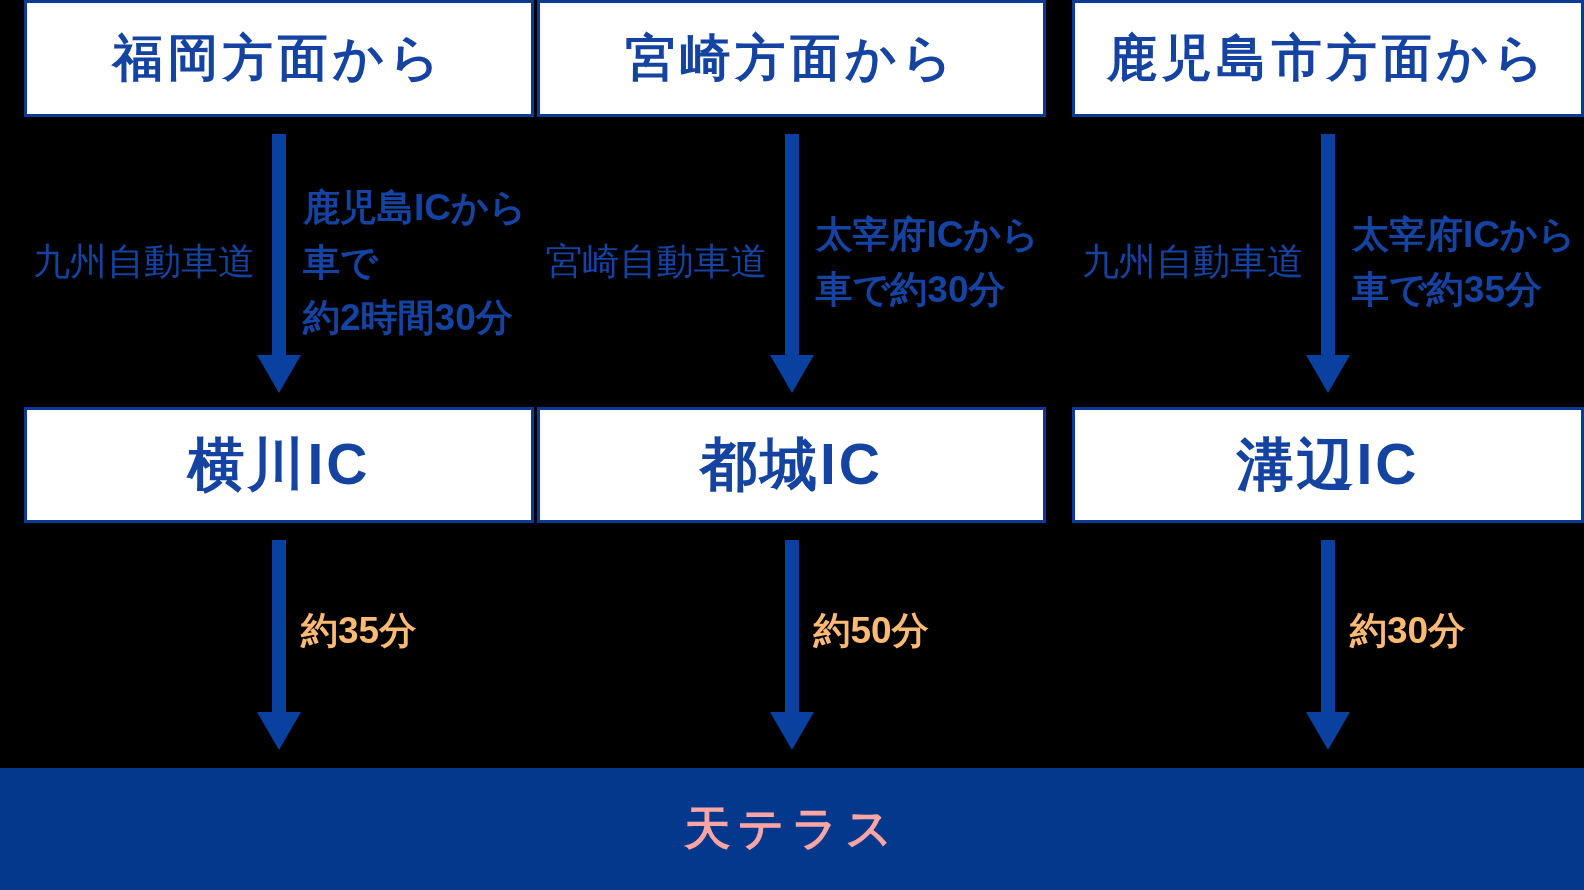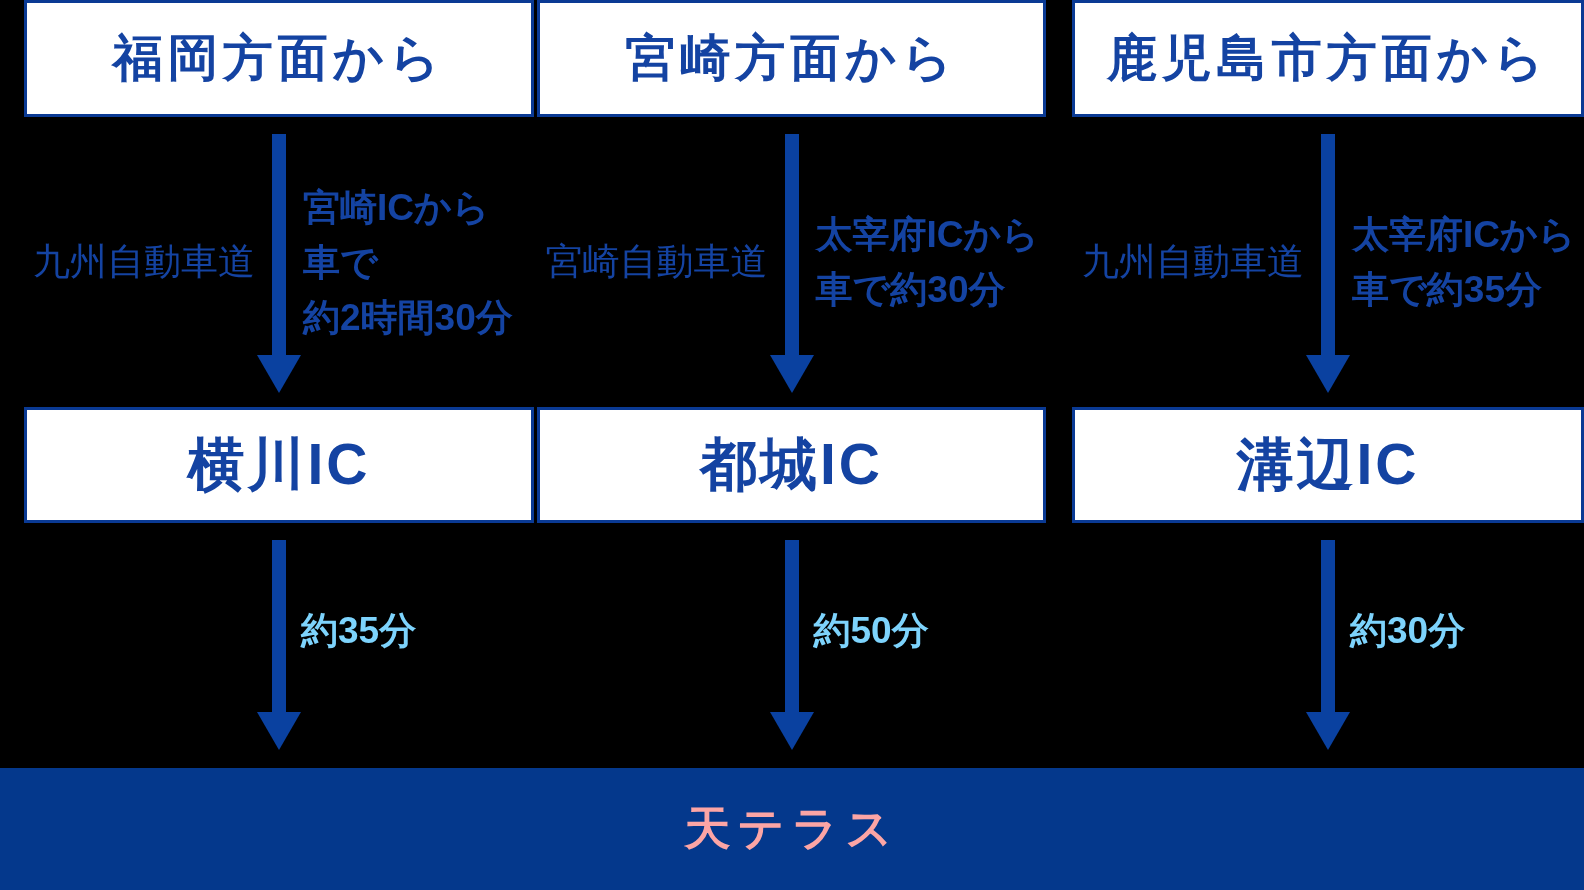--- a/index.html
+++ b/index.html
@@ -44,21 +44,21 @@
   .detail-label{
     position:absolute;left:calc(50% + 24px);top:50%;
     transform:translateY(-50%);
     color:#1443a2;font-size:37px;font-weight:700;
     line-height:55px;white-space:nowrap;
   }
   .detail-label span{display:block;}
   .time-label{
     position:absolute;left:calc(50% + 22px);top:calc(50% - 15px);
     transform:translateY(-50%);
-    color:#7dd3fc;font-size:37px;font-weight:700;white-space:nowrap;
+    color:#fdba74;font-size:37px;font-weight:700;white-space:nowrap;
   }
 
   .dest-bar{
     position:absolute;left:0;right:0;top:768px;height:122px;
     background:#04388c;
     display:flex;align-items:center;justify-content:center;
     color:#fca5a5;font-size:46px;font-weight:600;letter-spacing:7px;
     white-space:nowrap;
   }
 </style>
@@ -70,21 +70,21 @@
   <div class="column col-1">
     <div class="white-box origin-box">福岡方面から</div>
 
     <div class="route-section">
       <svg class="arrow" width="48" height="259" viewBox="0 0 48 259">
         <rect x="17" y="0" width="14" height="223"></rect>
         <polygon points="2,221 46,221 24,259"></polygon>
       </svg>
       <div class="road-label">九州自動車道</div>
       <div class="detail-label">
-        <span>宮崎ICから</span>
+        <span>鹿児島ICから</span>
         <span>車で</span>
         <span>約2時間30分</span>
       </div>
     </div>
 
     <div class="white-box ic-box">横川IC</div>
 
     <div class="time-section">
       <svg class="arrow" width="48" height="210" viewBox="0 0 48 210">
         <rect x="17" y="0" width="14" height="174"></rect>

